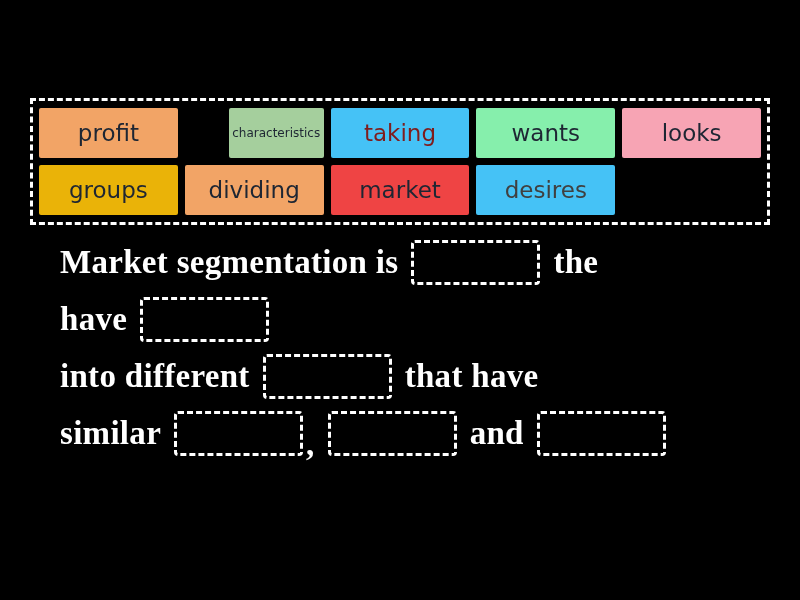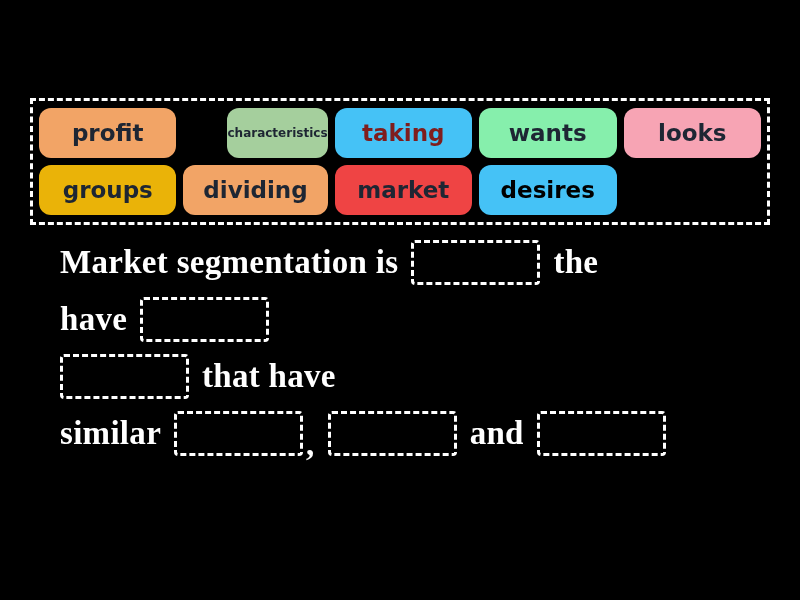--- a/index.html
+++ b/index.html
@@ -26,22 +26,22 @@
     grid-template-columns: repeat(5, 1fr);
     grid-template-rows: 1fr 1fr;
     gap: 7px;
     padding: 7px 6px;
   }
   .tile {
     display: flex;
     align-items: center;
     justify-content: center;
     font-size: 23px;
-    font-weight: 700;
-    border-radius: 12px;
+    font-weight: 400;
+    border-radius: 2px;
     cursor: grab;
     user-select: none;
     white-space: nowrap;
   }
   .tile.small {
     font-size: 12px;
     margin-left: 44px;
   }
   .sentence {
     position: absolute;
@@ -82,33 +82,34 @@
 
 <div class="word-bank" style="border-color: rgb(255, 255, 255);">
     <div class="tile" style="background: rgb(242, 164, 102); color: rgb(30, 38, 51);">profit</div>
     <div class="tile small" style="background: rgb(165, 207, 157); color: rgb(30, 38, 51);">characteristics</div>
     <div class="tile" style="background: rgb(69, 194, 246); color: #7f1d1d;">taking</div>
     <div class="tile" style="background: #86efac; color: rgb(30, 38, 51);">wants</div>
     <div class="tile" style="background: rgb(247, 164, 180); color: rgb(30, 38, 51);">looks</div>
     <div class="tile" style="background: #eab308; color: rgb(30, 38, 51);">groups</div>
     <div class="tile" style="background: rgb(242, 164, 102); color: rgb(30, 38, 51);">dividing</div>
     <div class="tile" style="background: #ef4444; color: rgb(30, 38, 51);">market</div>
-    <div class="tile" style="background: rgb(69, 194, 246); color: #000000;">desires</div>
+    <div class="tile" style="background: rgb(69, 194, 246); color: #404040;">desires</div>
   </div>
 <div class="sentence">
     <div class="line">
       <span class="word" style="color: rgb(255, 255, 255);">Market segmentation is</span>
       <span class="blank"></span>
       <span class="word" style="color: rgb(255, 255, 255);">the</span>
     </div>
     <div class="line">
       <span class="word" style="color: rgb(255, 255, 255);">have</span>
       <span class="blank"></span>
     </div>
     <div class="line">
+      <span class="word" style="color: rgb(255, 255, 255);">into different</span>
       <span class="blank"></span>
       <span class="word" style="color: rgb(255, 255, 255);">that have</span>
     </div>
     <div class="line">
       <span class="word" style="color: rgb(255, 255, 255);">similar</span>
       <span class="blank"></span>
       <span class="word punct" style="color: rgb(255, 255, 255);">,</span>
       <span class="blank"></span>
       <span class="word" style="color: rgb(255, 255, 255);">and</span>
       <span class="blank"></span>

